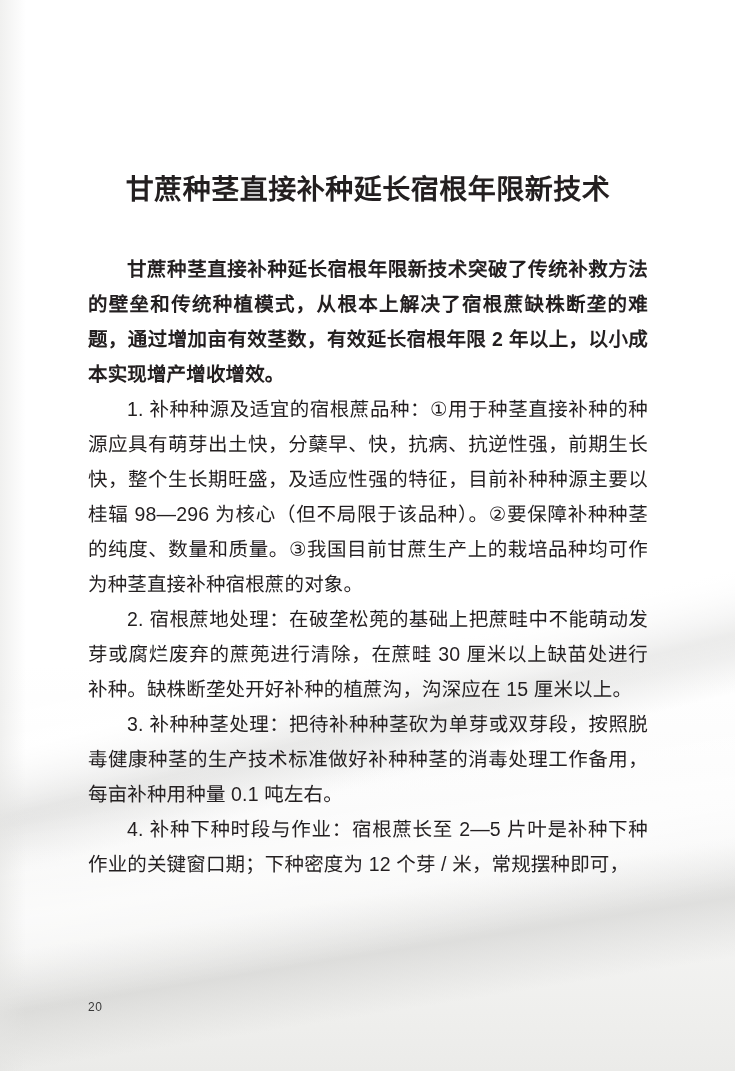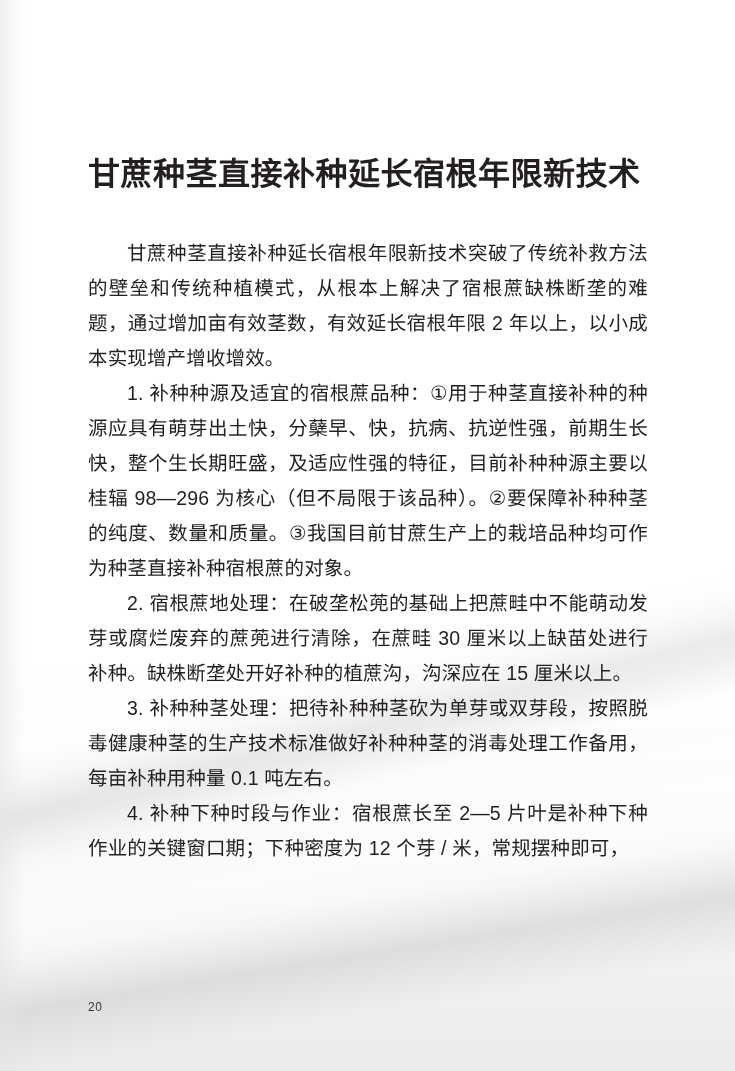--- a/index.html
+++ b/index.html
@@ -86,46 +86,47 @@
   
   .content {
     position: absolute;
     left: 88px;
     top: 0;
     width: 560px;
     z-index: 3;
   }
 
   .doc-title {
-    margin: 0;
+    margin: 16px;
     padding: 0;
-    font-size: 32px;
+    font-size: 28px;
     font-weight: 700;
     color: #231f20;
     letter-spacing: 0.5px;
-    text-align: left;
+    text-align: center;
     line-height: 40px;
     padding-top: 154px;
     white-space: nowrap;
   }
 
   .para {
     margin: 0;
     font-size: 19.5px;
     line-height: 35px;
     color: #231f20;
     text-align: justify;
     text-justify: inter-ideograph;
     letter-spacing: 0.15px;
   }
   .para.indent {
     text-indent: 2em;
   }
   .para.lead {
     margin-top: 42px;
+    font-weight: bold;
   }
   .para.item {
     margin-top: 0;
   }
 
   .section-heading {
     margin: 0;
     padding: 0;
     font-size: 20.5px;
     font-weight: 700;

